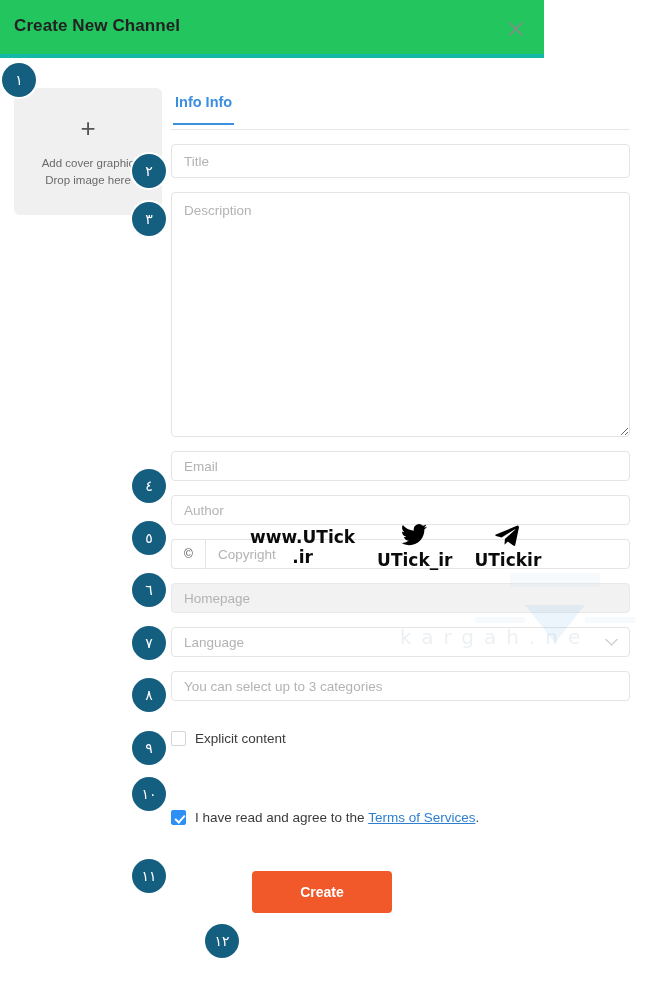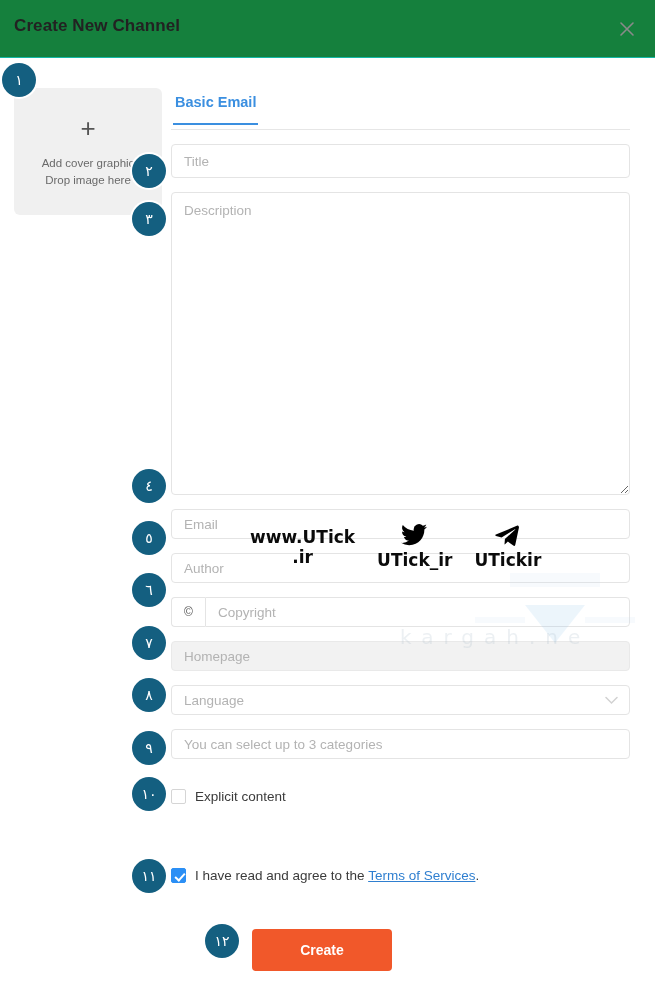--- a/index.html
+++ b/index.html
@@ -12,23 +12,23 @@
     position: relative;
     overflow: hidden;
     font-family: "Liberation Sans", "DejaVu Sans", sans-serif;
     color: #333333;
     -webkit-font-smoothing: antialiased;
   }
 
   
   .modal-header {
     position: absolute; left: 0; top: 0;
-    width: 655px; height: 58px;
-    border-bottom: 1px solid #14b8a6;
-    background: #15803d;
+    width: 544px; height: 58px;
+    border-bottom: 4px solid #14b8a6;
+    background: #22c55e;
   }
   .modal-title {
     position: absolute; left: 14px; top: 16px;
     font-size: 17px; font-weight: 600; color: #222;
     letter-spacing: .1px;
   }
   .close-btn {
     position: absolute; right: 15px; top: 16px;
     width: 26px; height: 26px;
     cursor: pointer;
@@ -86,21 +86,21 @@
     color: #555;
     padding: 0 12px;
     font-family: inherit;
     outline: none;
   }
   .inp::placeholder { color: #b3b3b3; }
 
   .inp-sm { height: 30px; }
 
   .ta {
-    width: 459px; height: 303px;
+    width: 459px; height: 245px;
     border: 1px solid #e4e4e4; border-radius: 4px;
     background: #fff;
     font-size: 13.5px; color: #b91c1c;
     padding: 10px 12px;
     font-family: inherit;
     resize: both; outline: none;
     display: block;
   }
   .ta::placeholder { color: #b3b3b3; }
 
@@ -238,21 +238,21 @@
 
 <div class="cover-box">
   <div class="cover-plus">+</div>
   <div class="cover-line">Add cover graphic</div>
   <div class="cover-line">Drop image here</div>
 </div>
 
 <div class="form-col">
 
   <div class="tabs">
-    <span class="tab active">Basic Email</span>
+    <span class="tab active">Info Info</span>
   </div>
 
   <div class="field">
     <input class="inp" type="text" placeholder="Title" style="">
   </div>
 
   <div class="field">
     <textarea class="ta" placeholder="Description" style=""></textarea>
   </div>
 

